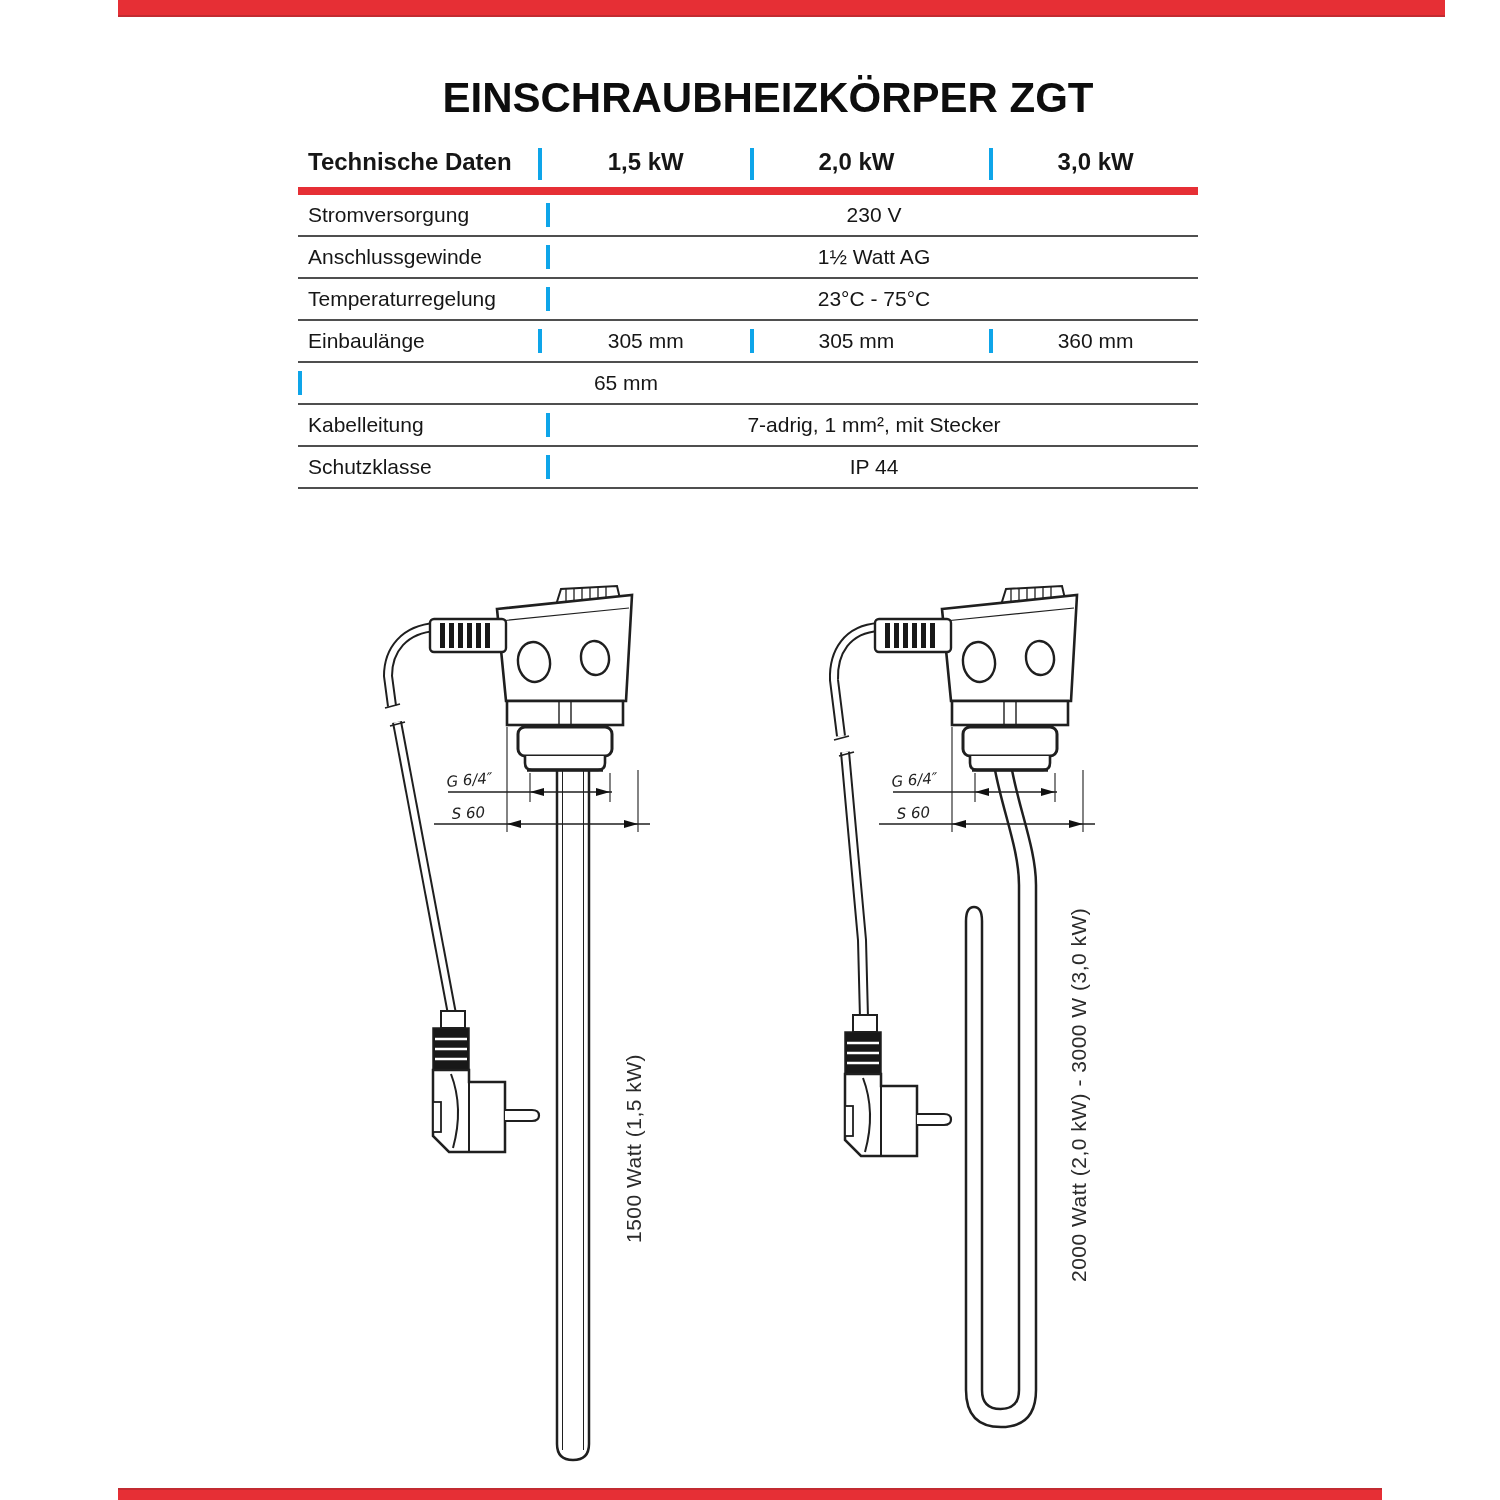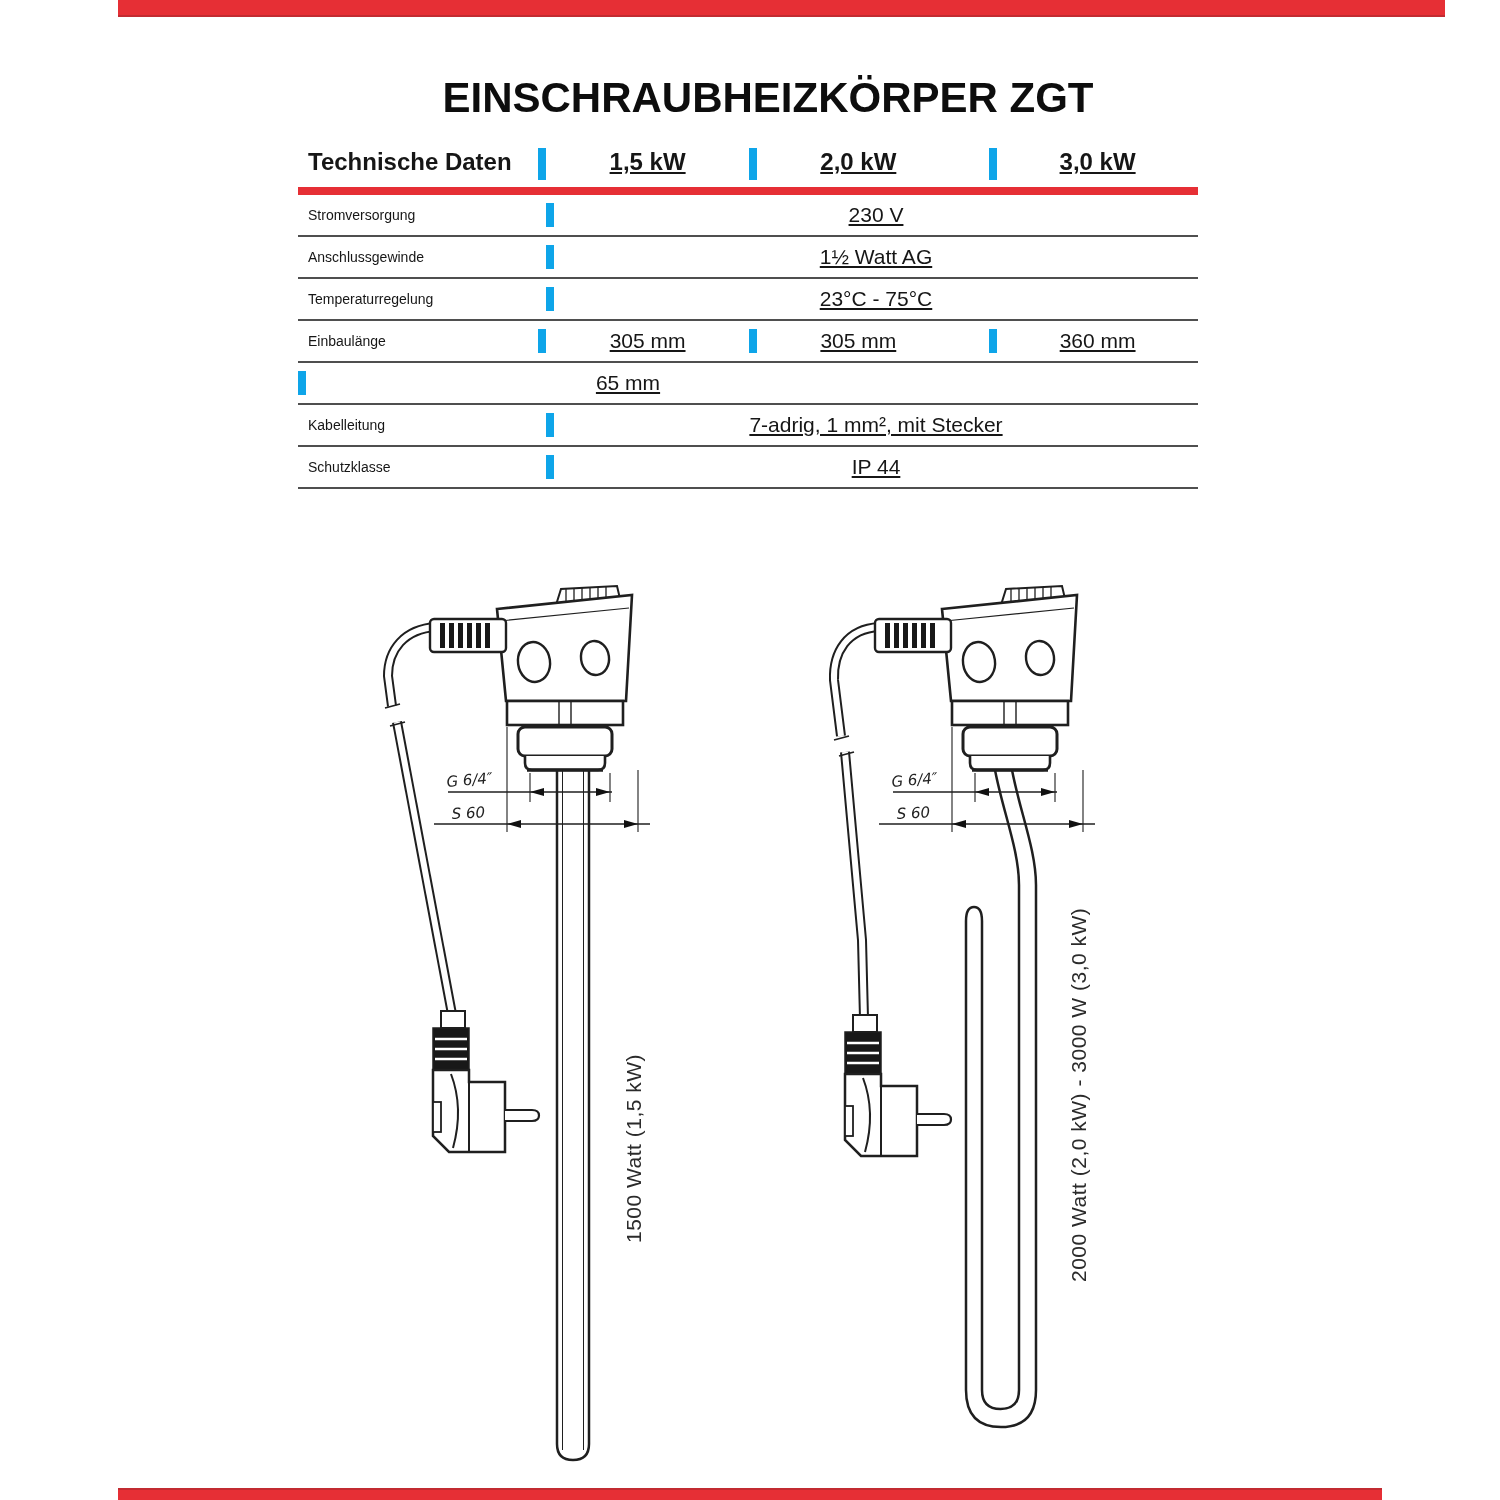--- a/index.html
+++ b/index.html
@@ -8,24 +8,24 @@
   .band{position:absolute;background:#e62f35;}
   .band.top{left:118px;top:0;width:1327px;height:15px;border-bottom:2px solid #c22b31;}
   .band.bottom{left:118px;top:1488px;width:1264px;height:12px;border-top:2px solid #c22b31;}
   .page-title{position:absolute;top:56px;left:0;width:1500px;margin:18px;text-align:center;
               font-size:42px;font-weight:800;letter-spacing:0px;color:#0d0d0d;}
   .spec-table{position:absolute;left:298px;top:140px;width:900px;}
   .trow{display:flex;align-items:center;height:40px;border-bottom:2px solid #4f4f4f;}
   .trow.head{height:47px;border-bottom:none;}
   .red-divider{height:8px;background:#e62f35;}
   .tlabel{width:248px;box-sizing:border-box;padding-left:10px;display:flex;align-items:center;
-          font-size:14px;}
+          font-size:21px;}
   .trow.head .tlabel{font-weight:bold;font-size:24px;align-items:flex-end;padding-bottom:4px;}
-  .tval{box-sizing:border-box;border-left:8px solid #0ea5e9;display:flex;align-items:center;
-        justify-content:center;font-size:21px;text-decoration:underline;}
+  .tval{box-sizing:border-box;border-left:4px solid #0ea5e9;display:flex;align-items:center;
+        justify-content:center;font-size:21px;}
   .trow.head .tval{font-weight:bold;font-size:24px;align-items:flex-end;padding-bottom:4px;}
   .c1{width:219px;} .c2{width:217px;} .c3{width:216px;margin-left:30px;}
   .cspan{width:652px;}
   .drawing{position:absolute;left:0;top:0;width:1500px;height:1500px;}
   .dimtext{font-family:"DejaVu Sans", sans-serif;font-style:italic;font-size:15px;fill:#222;}
   .powertext{font-family:"Liberation Sans", sans-serif;font-size:21px;fill:#2b2b2b;letter-spacing:0.5px;}
 </style>
 </head>
 <body>
 

